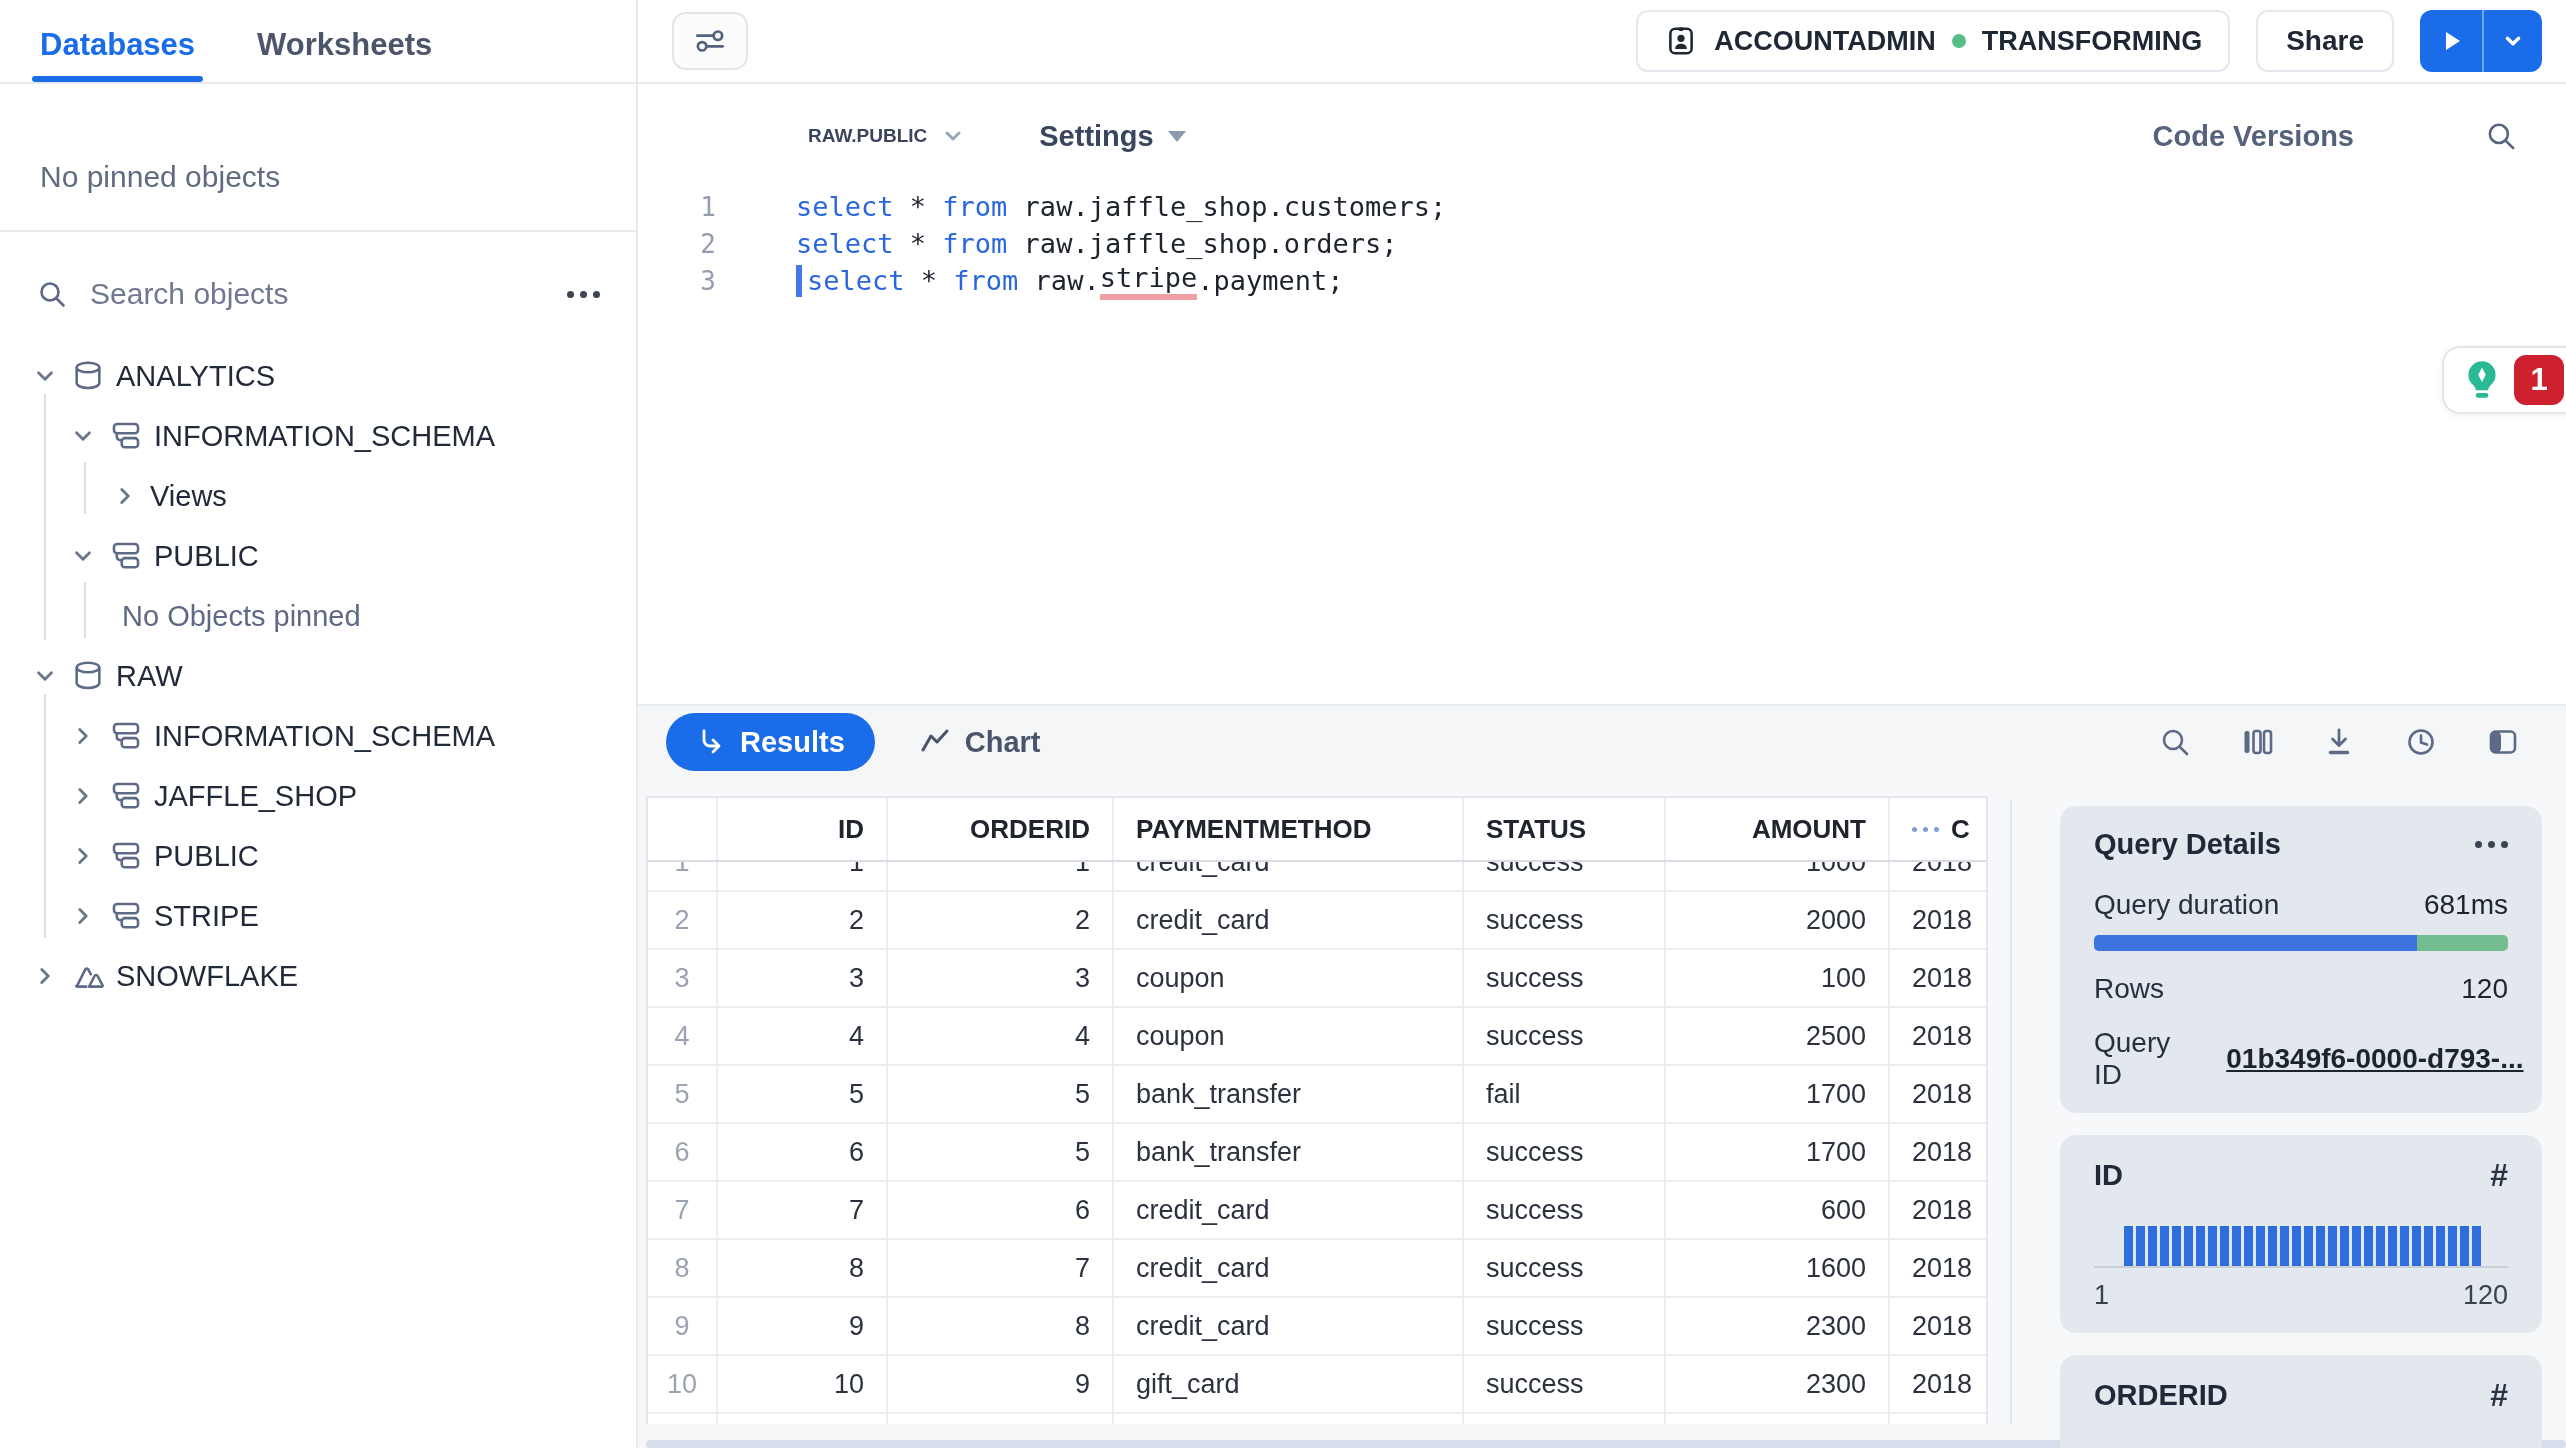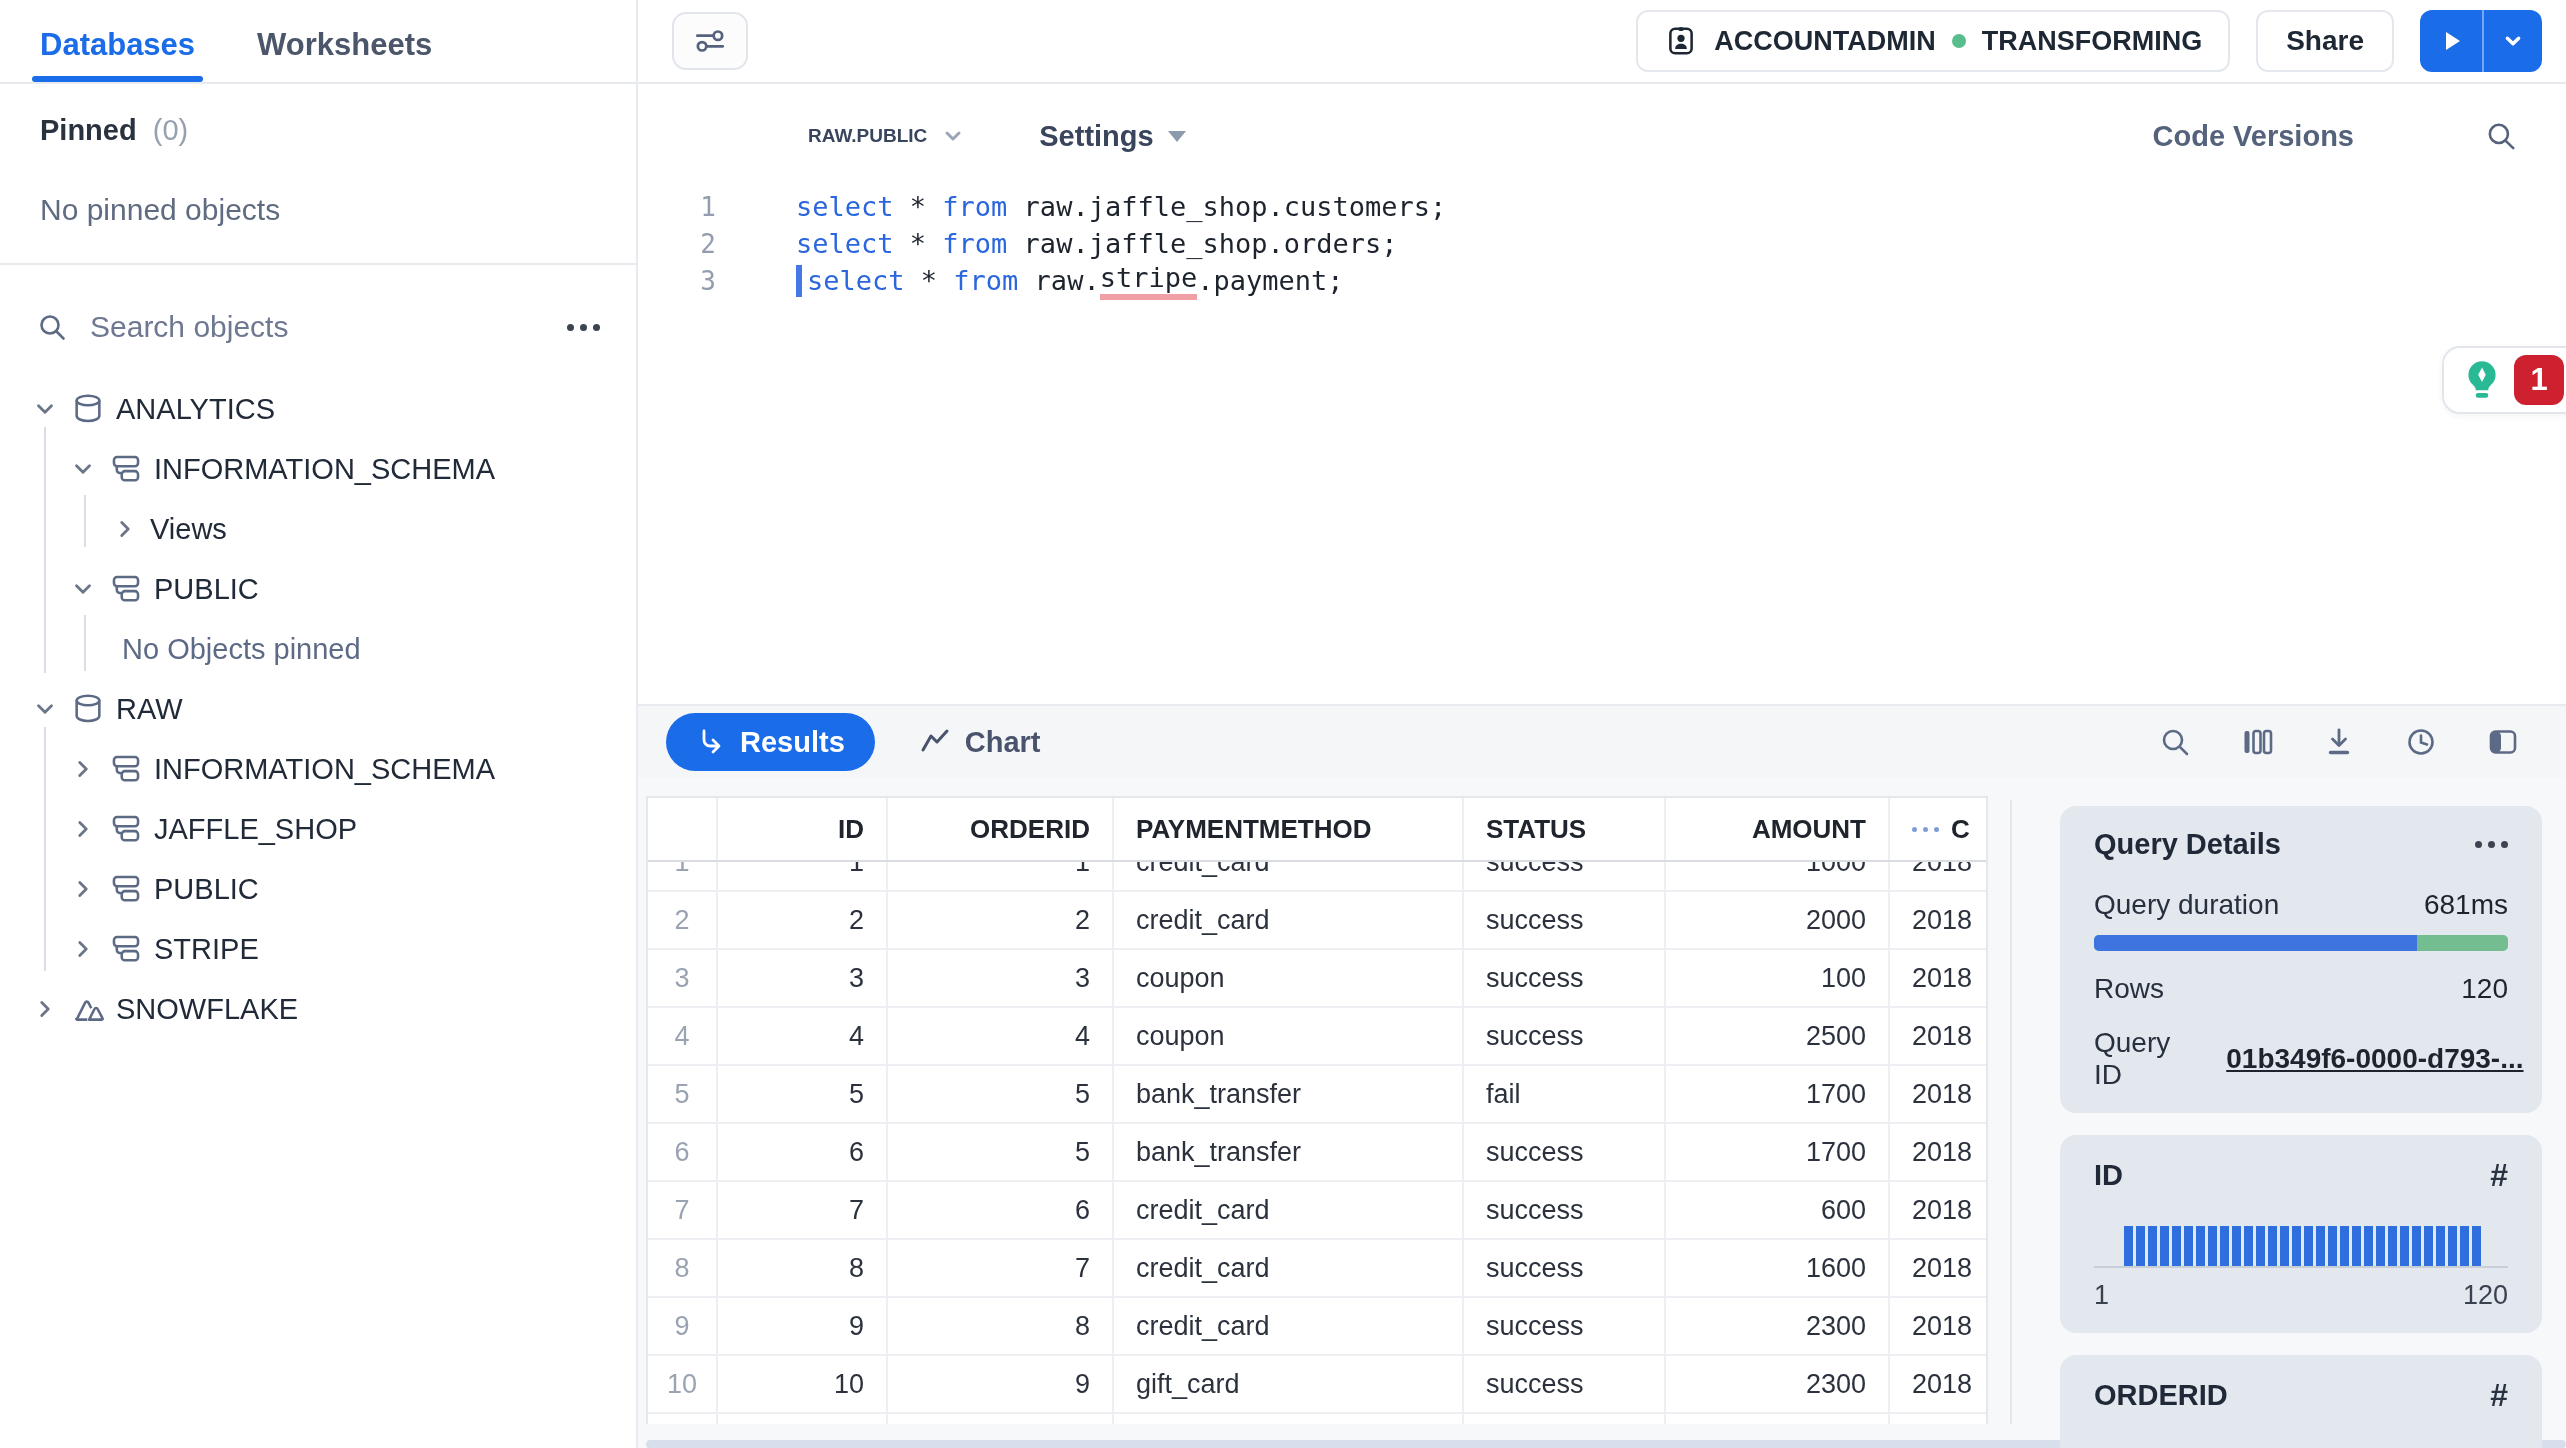--- a/index.html
+++ b/index.html
@@ -118,24 +118,20 @@
 
 <div class="app">
 
   <aside class="sidebar">
     <div class="side-tabs">
       <div class="side-tab active">Databases</div>
       <div class="side-tab">Worksheets</div>
     </div>
 
     <div class="pinned-section">
-      <div class="pinned-header">
-        <span class="lbl">Pinned</span>
-        <span class="cnt">(0)</span>
-      </div>
       <div class="pinned-empty">No pinned objects</div>
     </div>
 
     <div class="search-row">
       <span>
         <svg width="32" height="32" viewBox="0 0 32 32" fill="none" stroke="#5d6a85" stroke-width="2.6">
           <circle cx="14" cy="14" r="8.5"></circle>
             <line x1="20.5" y1="20.5" x2="27.5" y2="27.5" stroke-linecap="round"></line>
         </svg>
       </span>

